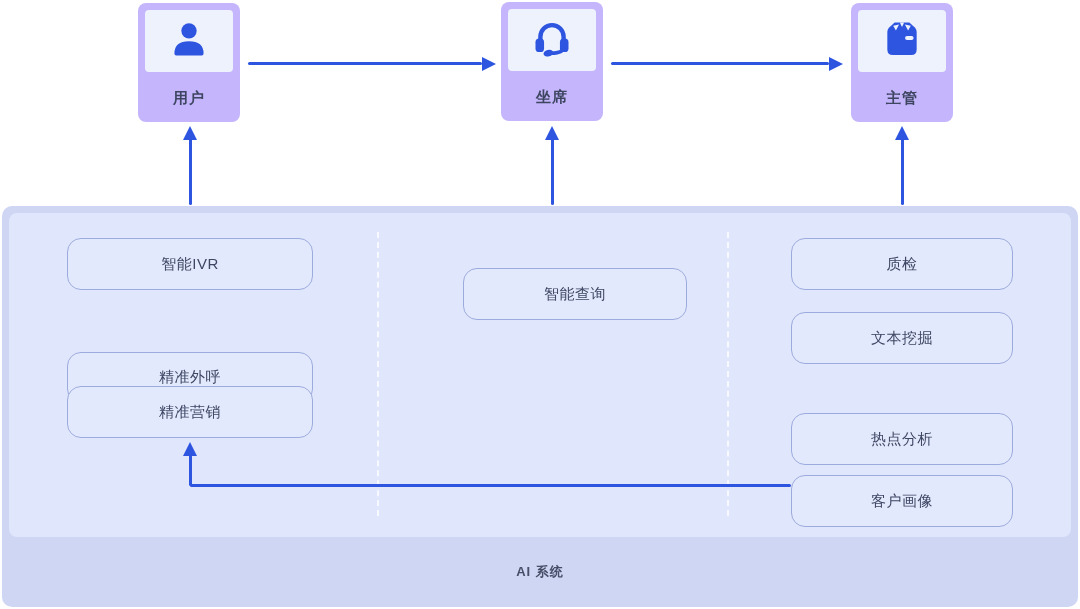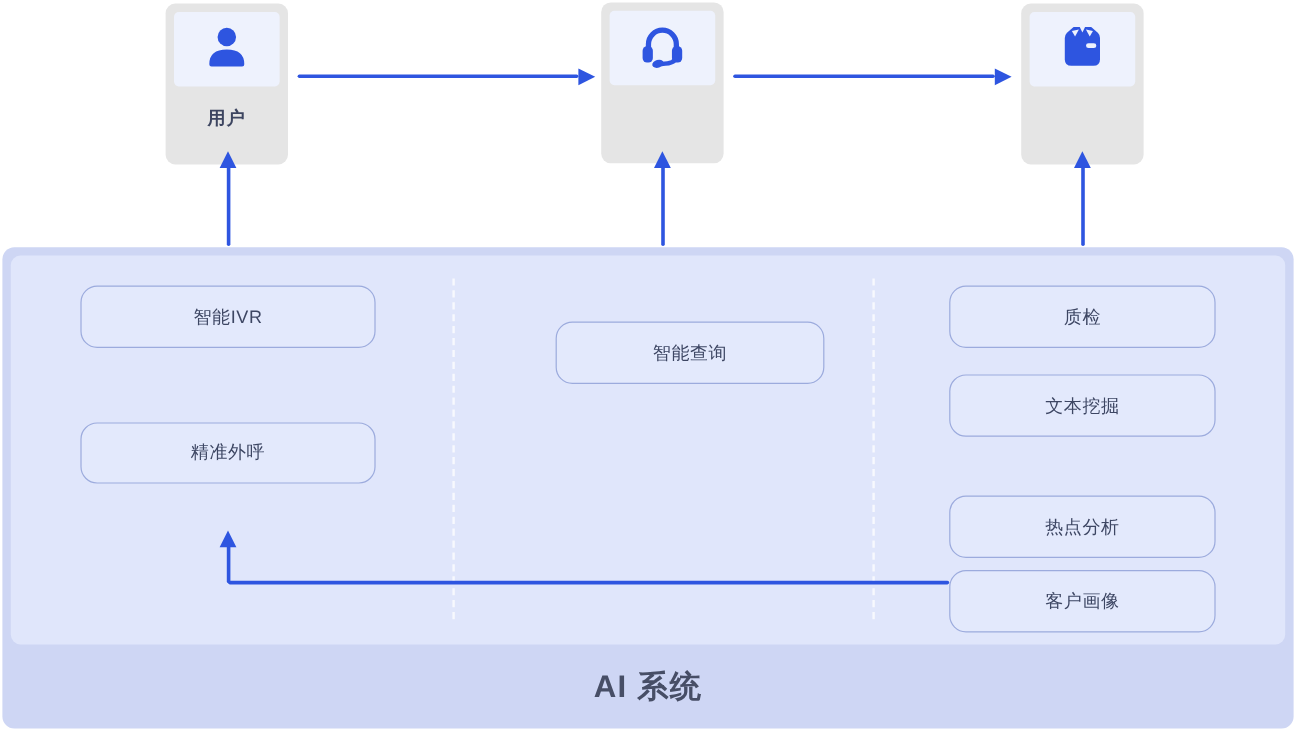--- a/index.html
+++ b/index.html
@@ -5,22 +5,22 @@
   * { margin: 0; padding: 0; box-sizing: border-box; }
   html, body { background: #ffffff; }
   body {
     font-family: "Liberation Sans", "DejaVu Sans", sans-serif;
     width: 1080px; height: 609px; overflow: hidden;
   }
   .stage { position: relative; width: 1080px; height: 609px; background: #ffffff; }
 
   
   .actor-card {
-    position: absolute; width: 102px; height: 134px;
-    background: #e5e5e5; border-radius: 8px;
+    position: absolute; width: 102px; height: 119px;
+    background: #c4b5fd; border-radius: 8px;
   }
   .actor-card .icon-tile {
     position: absolute; left: 7px; top: 7px; width: 88px; height: 62px;
     background: #eef2fd; border-radius: 4px;
     display: flex; align-items: center; justify-content: center;
   }
   .actor-card .actor-label {
     position: absolute; left: 0; right: 0; top: 72px; height: 47px;
     display: flex; align-items: center; justify-content: center;
     font-size: 15px; font-weight: 600; color: #3d4560; letter-spacing: 1px;
@@ -52,21 +52,21 @@
   }
   .divider {
     position: absolute; top: 232px; height: 284px; width: 0;
     border-left: 2px dashed rgba(255,255,255,0.75);
   }
   #divider-1 { left: 377px; }
   #divider-2 { left: 727px; }
   .system-label {
     position: absolute; left: 0; right: 0; top: 551px; height: 42px;
     display: flex; align-items: center; justify-content: center;
-    font-size: 26px; font-weight: 700; color: #474e66; letter-spacing: 1px;
+    font-size: 13px; font-weight: 700; color: #474e66; letter-spacing: 1px;
   }
 
   
   .fbox {
     position: absolute; background: #e3e9fc; border: 1px solid #9cabdd; border-radius: 14px;
     display: flex; align-items: center; justify-content: center;
     font-size: 15px; color: #3d4663; letter-spacing: 0.5px;
   }
   #box-ivr       { left: 67px;  top: 238px; width: 246px; height: 52px; }
   #box-outbound  { left: 67px;  top: 312px; width: 246px; height: 51px; margin-top: 40px; }
@@ -100,34 +100,36 @@
       <span>
         <svg width="44" height="44" viewBox="0 0 36 36">
           <path d="M8.5 22 v-5 a9.5 9.5 0 0 1 19 0 v5" fill="none" stroke="#2e55e0" stroke-width="3.6" stroke-linecap="round"></path>
           <rect x="4.5" y="18.5" width="7" height="11" rx="3" fill="#2e55e0"></rect>
           <rect x="24.5" y="18.5" width="7" height="11" rx="3" fill="#2e55e0"></rect>
           <path d="M27.5 25 c0 4.5 -5.5 5.5 -10 5.5" fill="none" stroke="#2e55e0" stroke-width="3" stroke-linecap="round"></path>
           <ellipse cx="15" cy="30.4" rx="4" ry="2.7" fill="#2e55e0" transform="rotate(-16 15 30.4)"></ellipse>
         </svg>
       </span>
     </div>
+    <div class="actor-label">坐席</div>
   </div>
 
   <div class="actor-card" id="card-supervisor">
     <div class="icon-tile">
       <span>
         <svg width="44" height="44" viewBox="0 0 36 36">
           <path d="M12 4.5 L24 4.5 L28.5 8.5 Q30 10 30 12 V26.5 Q30 31 25.5 31 H10.5 Q6 31 6 26.5 V12 Q6 10 7.5 8.5 Z" fill="#2e55e0"></path>
           <polygon points="16.2,4.5 19.8,4.5 18,8.2" fill="#eef2fd"></polygon>
           <polygon points="10.8,7.2 15.6,6.2 13,11" fill="#eef2fd"></polygon>
           <polygon points="20.4,6.2 25.2,7.2 23,11" fill="#eef2fd"></polygon>
           <rect x="20.5" y="15.5" width="7" height="3.4" rx="1.7" fill="#eef2fd"></rect>
         </svg>
       </span>
     </div>
+    <div class="actor-label">主管</div>
   </div>
 
   <div>
     <div class="hline" style="left:248px; top:62px; width:234px;"></div>
     <div class="head-right" style="left:482px; top:56.5px;"></div>
   </div>
   <div>
     <div class="hline" style="left:611px; top:62px; width:218px;"></div>
     <div class="head-right" style="left:829px; top:56.5px;"></div>
   </div>
@@ -147,20 +149,21 @@
 
   <div class="ai-container">
     <div class="ai-panel"></div>
   </div>
 
   <div class="divider" id="divider-1"></div>
   <div class="divider" id="divider-2"></div>
 
   <div class="fbox" id="box-ivr">智能IVR</div>
   <div class="fbox" id="box-outbound">精准外呼</div>
+  <div class="fbox" id="box-marketing">精准营销</div>
 
   <div class="fbox" id="box-query">智能查询</div>
 
   <div class="fbox" id="box-quality">质检</div>
   <div class="fbox" id="box-textmine">文本挖掘</div>
   <div class="fbox" id="box-hotspot">热点分析</div>
   <div class="fbox" id="box-profile">客户画像</div>
 
   <div>
     <div class="hline" style="left:190px; top:484px; width:601px; height:3px;"></div>

